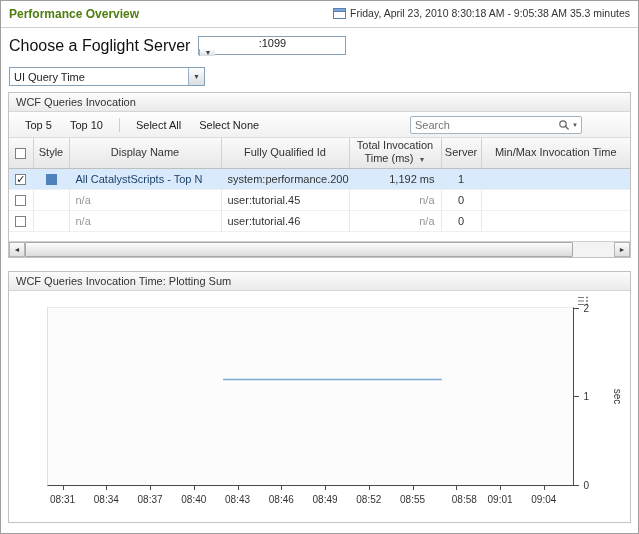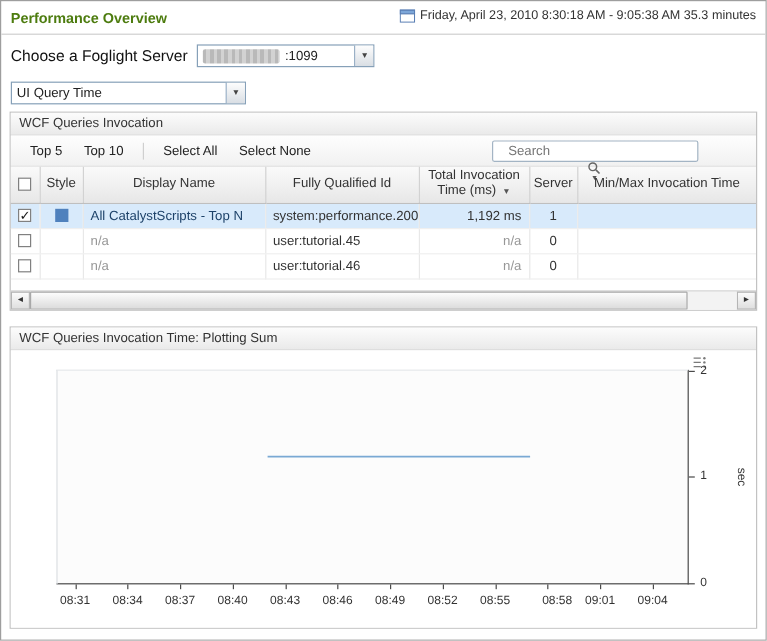--- a/index.html
+++ b/index.html
@@ -9,41 +9,41 @@
     font-family:"Liberation Sans","DejaVu Sans",sans-serif;font-size:11px;color:#333;
     overflow:hidden;position:relative;
   }
   
   .topbar{display:flex;justify-content:space-between;align-items:center;
     padding:6px 8px 6px;border-bottom:1px solid #cfcfcf;}
   .page-title{font-weight:bold;font-size:12px;color:#4d7c0f;}
   .timerange{display:flex;align-items:flex-start;gap:4px;font-size:10.5px;color:#333;cursor:pointer;}
   
   .server-row{display:flex;align-items:center;gap:8px;margin:8px 8px 0;}
-  .server-label{font-size:13px;color:#111;}
+  .server-label{font-size:16px;color:#111;}
   .combo{display:inline-flex;align-items:center;height:19px;border:1px solid #86a0b8;background:#fff;cursor:pointer;}
   .combo-text{padding:0 4px;white-space:nowrap;color:#222;flex:1;}
   .combo-btn{width:16px;align-self:stretch;display:flex;align-items:center;justify-content:center;
     font-size:7px;color:#444;background:linear-gradient(#fdfdfd,#d9dee4);border-left:1px solid #9ab0c6;}
   .redacted{display:inline-block;width:64px;height:12px;margin-left:4px;border-radius:2px;
     background:repeating-linear-gradient(90deg,#b9b9b9 0 3px,#d2d2d2 3px 6px);}
-  .server-combo{width:148px;}
+  .server-combo{width:148px;flex-direction:column;}
   .metric-row{margin:12px 8px 0;}
   .metric-combo{width:196px;}
   
   .panel{margin:6px 7px 0;border:1px solid #c2c2c2;background:#fff;}
   .panel-title{height:19px;line-height:19px;padding:0 7px;font-size:11px;color:#333;
     background:linear-gradient(#fcfcfc,#eaeaea);border-bottom:1px solid #d6d6d6;}
   
   .toolbar{display:flex;align-items:center;height:26px;padding:0 8px;gap:2px;
     background:linear-gradient(#fefefe,#f1f1f1);border-bottom:1px solid #dcdcdc;}
   .tb-btn{padding:3px 7px;color:#222;cursor:pointer;border:1px solid transparent;border-radius:2px;}
   .tb-sep{width:1px;height:14px;background:#cfcfcf;margin:0 6px;}
   .search-box{margin-left:auto;margin-right:40px;display:flex;align-items:center;
-    width:172px;height:18px;border:1px solid #a3b4c4;background:#fff;border-radius:2px;padding-right:3px;flex-direction:column;}
+    width:172px;height:18px;border:1px solid #a3b4c4;background:#fff;border-radius:2px;padding-right:3px;}
   .search-box input{flex:1;min-width:0;border:none;outline:none;background:transparent;
     font-family:inherit;font-size:11px;color:#444;padding:2px 4px;}
   .search-icon{display:flex;align-items:center;cursor:pointer;}
   .search-arrow{font-size:6px;color:#555;margin-left:2px;cursor:pointer;}
   
   table.grid{width:100%;border-collapse:collapse;table-layout:fixed;font-size:11px;}
   .grid th{height:30px;background:linear-gradient(#fafafa,#e7e7e7);border-right:1px solid #d2d2d2;
     border-bottom:1px solid #bfbfbf;font-weight:normal;color:#333;text-align:center;
     padding:1px 2px;line-height:13px;cursor:pointer;}
   .grid th:last-child{border-right:none;}

